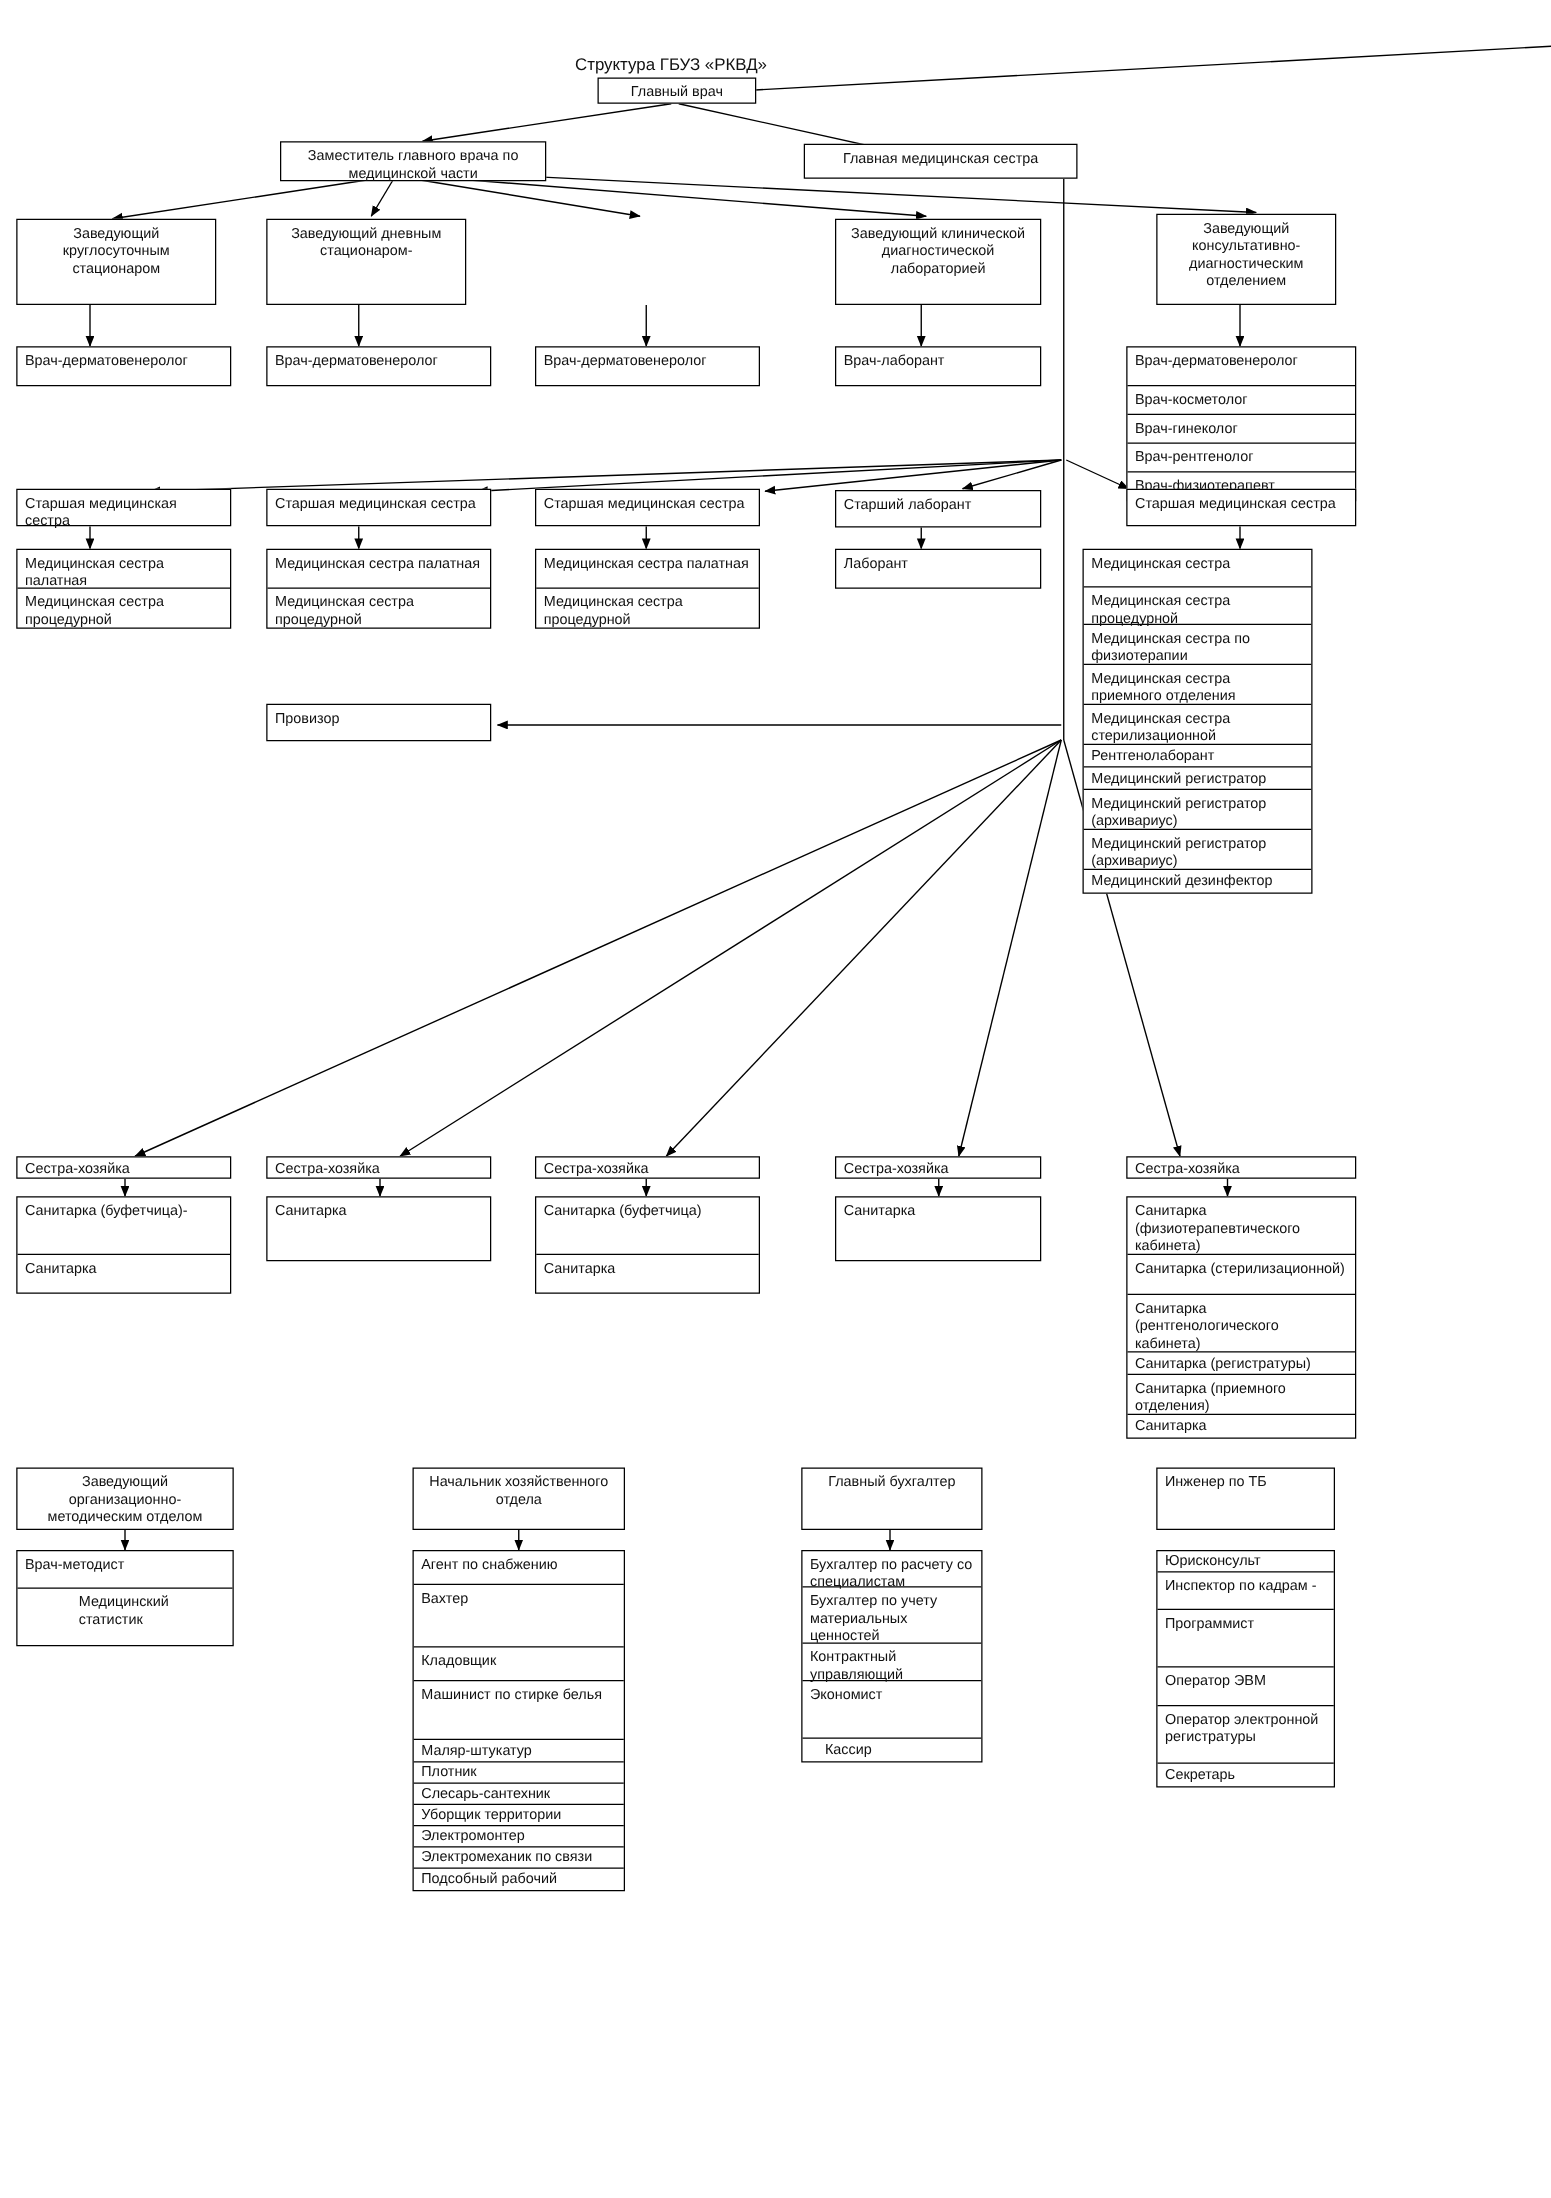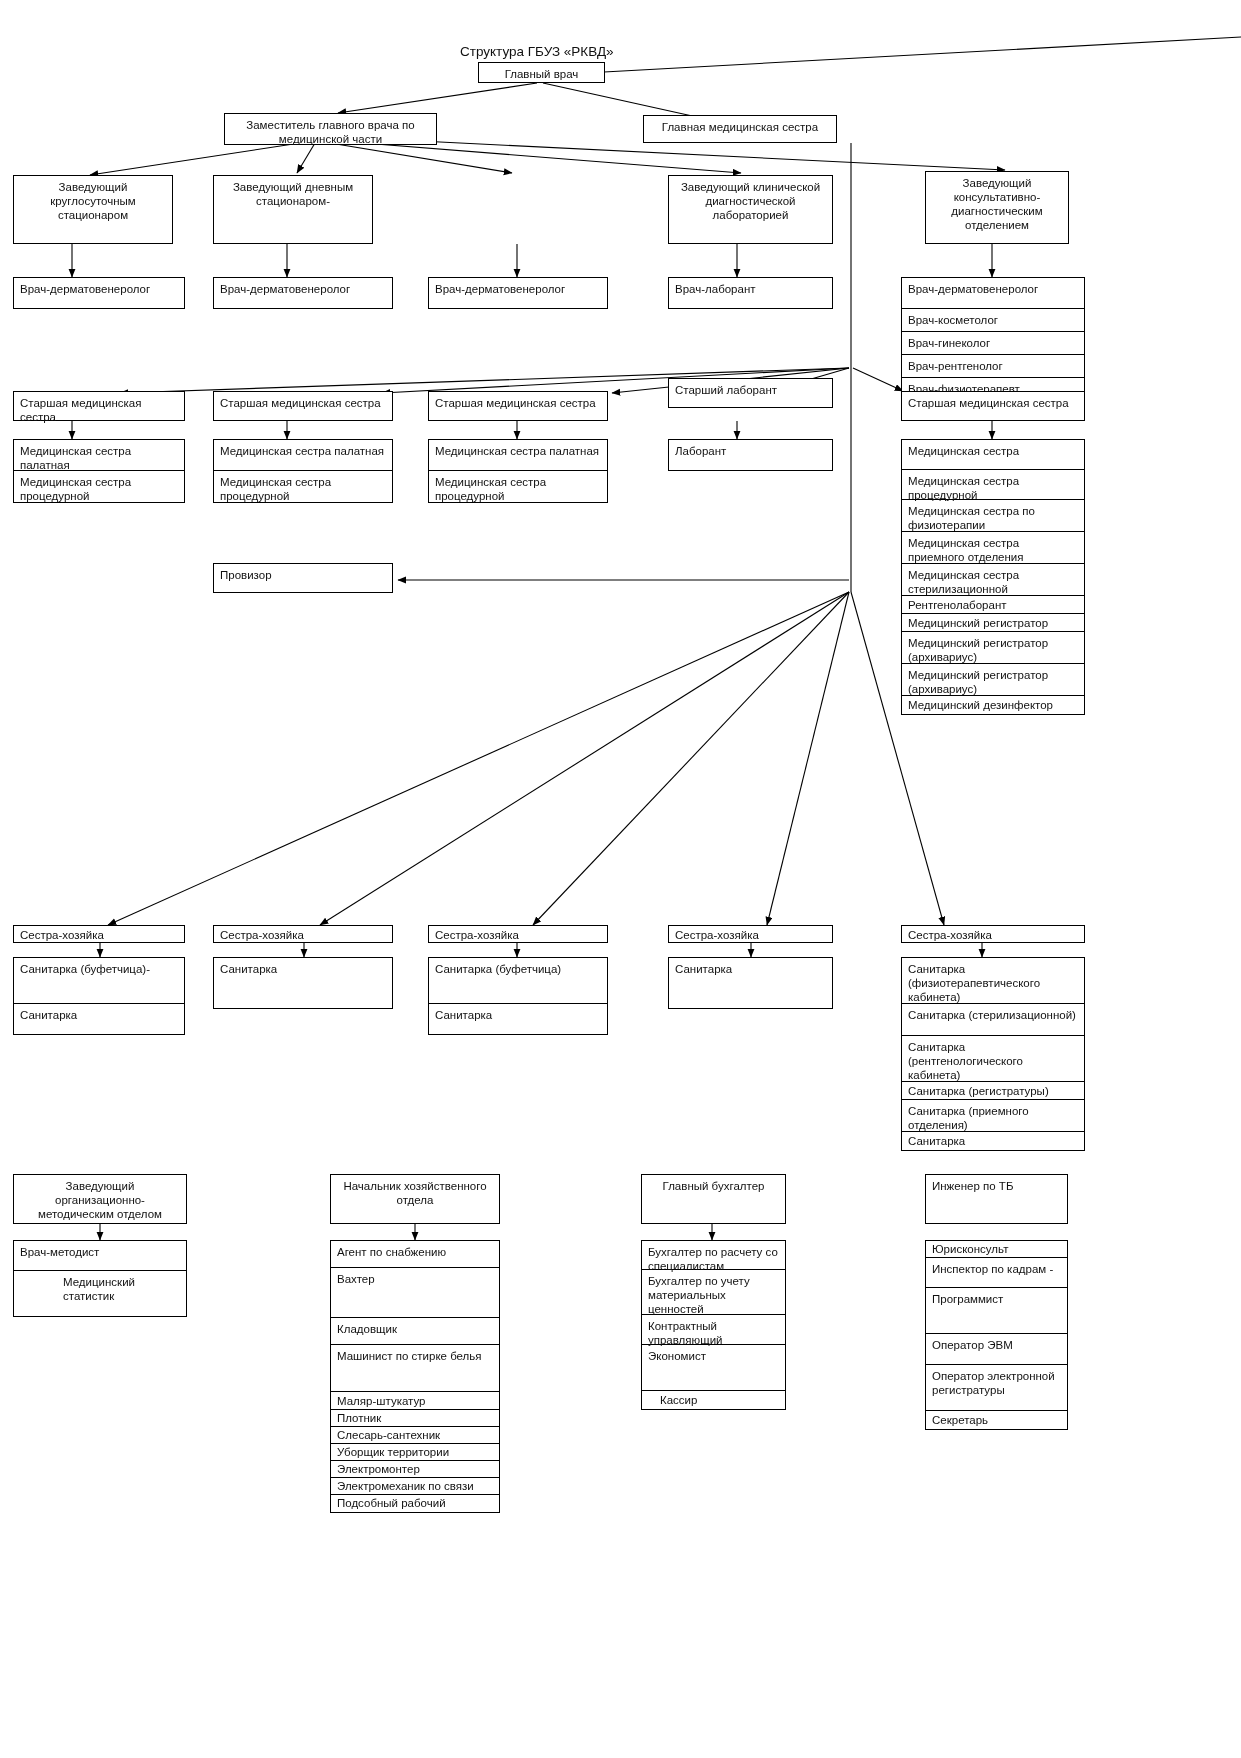--- a/index.html
+++ b/index.html
@@ -77,21 +77,21 @@
       <line x1="100" y1="1224" x2="100" y2="1240" marker-end="url(#ah)"></line>
       <line x1="415" y1="1224" x2="415" y2="1240" marker-end="url(#ah)"></line>
       <line x1="712" y1="1224" x2="712" y2="1240" marker-end="url(#ah)"></line>
     </g>
   </svg>
 
   <div class="title" style="left:460px;top:30px;margin-top:14px;">Структура ГБУЗ «РКВД»</div>
 
   <div class="box ctr" style="left:478px;top:62px;width:127px;height:21px;">Главный врач</div>
   <div class="box ctr" style="left:224px;top:113px;width:213px;height:32px;">Заместитель главного врача по медицинской части</div>
-  <div class="box ctr" style="left:643px;top:115px;width:194px;height:28px;">Главная медицинская сестра</div>
+  <div class="box ctr" style="left:643px;top:115px;width:219px;height:28px;">Главная медицинская сестра</div>
 
   <div class="box ctr" style="left:13px;top:175px;width:160px;height:69px;">Заведующий круглосуточным стационаром</div>
   <div class="box ctr" style="left:213px;top:175px;width:160px;height:69px;">Заведующий дневным стационаром-</div>
   <div class="box ctr" style="left:668px;top:175px;width:165px;height:69px;">Заведующий клинической диагностической лабораторией</div>
   <div class="box ctr" style="left:925px;top:171px;width:144px;height:73px;">Заведующий консультативно-диагностическим отделением</div>
 
   <div class="box lft" style="left:13px;top:277px;width:172px;height:32px;">Врач-дерматовенеролог</div>
   <div class="box lft" style="left:213px;top:277px;width:180px;height:32px;">Врач-дерматовенеролог</div>
   <div class="box lft" style="left:428px;top:277px;width:180px;height:32px;">Врач-дерматовенеролог</div>
   <div class="box lft" style="left:668px;top:277px;width:165px;height:32px;">Врач-лаборант</div>
@@ -100,39 +100,39 @@
     <div class="cell" style="height:31px;">Врач-дерматовенеролог</div>
     <div class="cell">Врач-косметолог</div>
     <div class="cell">Врач-гинеколог</div>
     <div class="cell">Врач-рентгенолог</div>
     <div class="cell">Врач-физиотерапевт</div>
   </div>
 
   <div class="box lft" style="left:13px;top:391px;width:172px;height:30px;">Старшая медицинская сестра</div>
   <div class="box lft" style="left:213px;top:391px;width:180px;height:30px;">Старшая медицинская сестра</div>
   <div class="box lft" style="left:428px;top:391px;width:180px;height:30px;">Старшая медицинская сестра</div>
-  <div class="box lft" style="left:668px;top:378px;width:165px;height:30px;">Старший лаборант</div>
+  <div class="box lft" style="left:668px;top:392px;width:165px;height:30px;">Старший лаборант</div>
   <div class="box lft" style="left:901px;top:391px;width:184px;height:30px;">Старшая медицинская сестра</div>
 
   <div class="stack" style="left:13px;top:439px;width:172px;">
     <div class="cell" style="height:31px;">Медицинская сестра палатная</div>
     <div class="cell" style="height:31px;">Медицинская сестра процедурной</div>
   </div>
   <div class="stack" style="left:213px;top:439px;width:180px;">
     <div class="cell" style="height:31px;">Медицинская сестра палатная</div>
     <div class="cell" style="height:31px;">Медицинская сестра процедурной</div>
   </div>
   <div class="stack" style="left:428px;top:439px;width:180px;">
     <div class="cell" style="height:31px;">Медицинская сестра палатная</div>
     <div class="cell" style="height:31px;">Медицинская сестра процедурной</div>
   </div>
   <div class="stack" style="left:668px;top:439px;width:165px;">
     <div class="cell" style="height:30px;">Лаборант</div>
   </div>
-  <div class="stack" style="left:901px;top:439px;width:184px;">
+  <div class="stack" style="left:866px;top:439px;width:184px;">
     <div class="cell" style="height:30px;">Медицинская сестра</div>
     <div class="cell" style="height:30px;">Медицинская сестра процедурной</div>
     <div class="cell" style="height:32px;">Медицинская сестра по физиотерапии</div>
     <div class="cell" style="height:32px;">Медицинская сестра приемного отделения</div>
     <div class="cell" style="height:32px;">Медицинская сестра стерилизационной</div>
     <div class="cell" style="height:18px;padding-top:2px;">Рентгенолаборант</div>
     <div class="cell" style="height:18px;padding-top:2px;">Медицинский регистратор</div>
     <div class="cell" style="height:32px;">Медицинский регистратор (архивариус)</div>
     <div class="cell" style="height:32px;">Медицинский регистратор (архивариус)</div>
     <div class="cell" style="height:18px;padding-top:2px;">Медицинский дезинфектор</div>

